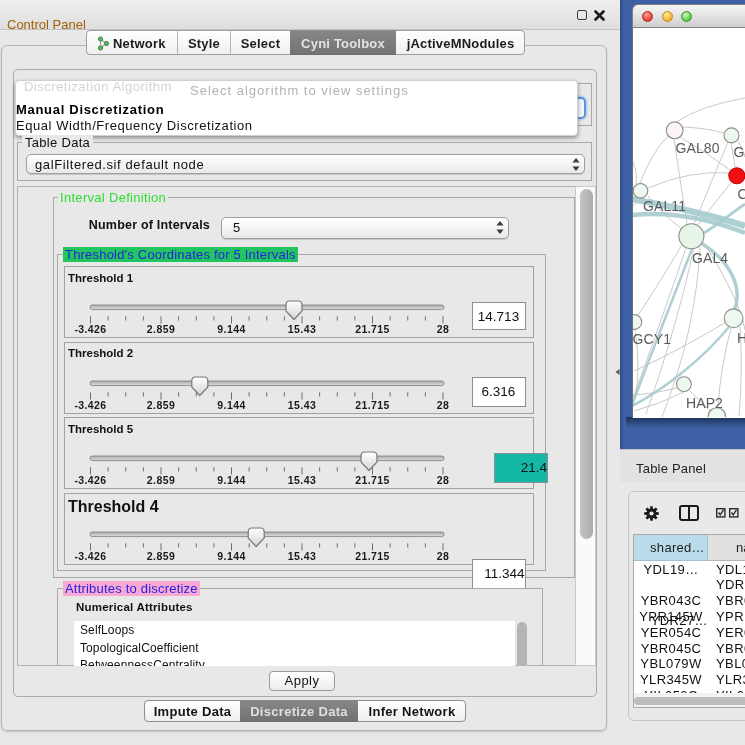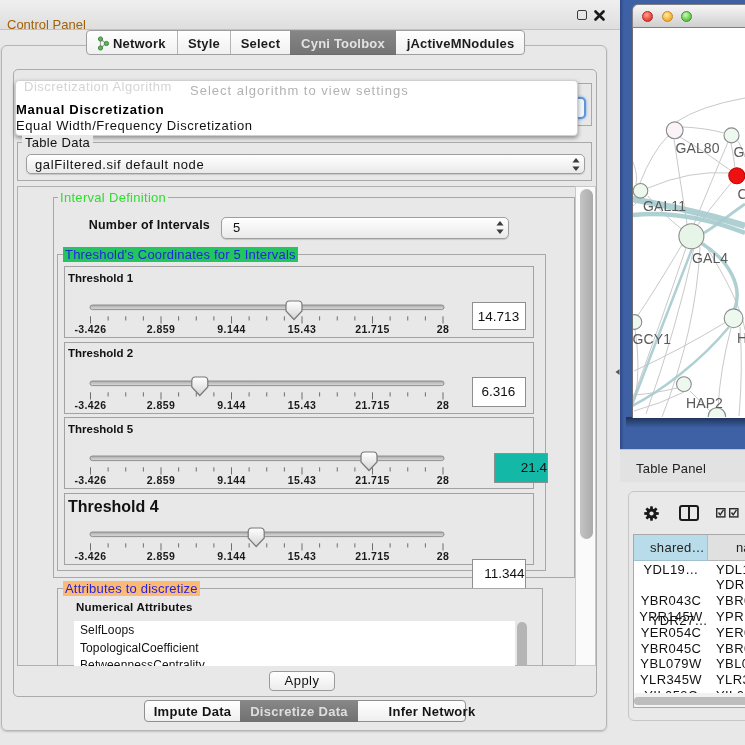--- a/index.html
+++ b/index.html
@@ -134,34 +134,34 @@
     <text x="97.0" y="67" font-size="10.5" font-weight="bold" letter-spacing="0.4" fill="#1a1a1a" text-anchor="middle" font-family="Liberation Sans">2.859</text>
     <text x="167.5" y="67" font-size="10.5" font-weight="bold" letter-spacing="0.4" fill="#1a1a1a" text-anchor="middle" font-family="Liberation Sans">9.144</text>
     <text x="238.0" y="67" font-size="10.5" font-weight="bold" letter-spacing="0.4" fill="#1a1a1a" text-anchor="middle" font-family="Liberation Sans">15.43</text>
     <text x="308.5" y="67" font-size="10.5" font-weight="bold" letter-spacing="0.4" fill="#1a1a1a" text-anchor="middle" font-family="Liberation Sans">21.715</text>
     <text x="379.0" y="67" font-size="10.5" font-weight="bold" letter-spacing="0.4" fill="#1a1a1a" text-anchor="middle" font-family="Liberation Sans">28</text>
     <path d="M184.2,45 L184.2,39 Q184.2,35 187.7,35 L196.7,35 Q200.2,35 200.2,39 L200.2,45 L192.2,53.5 Z" fill="url(#thm)" stroke="#787878" stroke-width="1.2"></path>
   </svg>
 <div class="ab" style="left:471.5px;top:528.0px;width:54px;height:30px;background:#fff;border:1px solid #8f8f8f;font-size:13.5px;color:#111;text-align:right;line-height:28px;margin-top:31px;">11.344</div>
 
 <div class="ab" style="left:57px;top:588px;width:486px;height:78px;border:1px solid #a8a8a8;border-bottom:none;"></div>
-<div class="ab" style="left:63px;top:581px;background:#fdba74;padding:0 2px;font-size:13px;letter-spacing:0.2px;color:#2525de;">Attributes to discretize</div>
+<div class="ab" style="left:63px;top:581px;background:#f9a8d4;padding:0 2px;font-size:13px;letter-spacing:0.2px;color:#2525de;">Attributes to discretize</div>
 <div class="ab" style="left:76px;top:600.5px;font-size:11.5px;font-weight:bold;letter-spacing:0.2px;color:#111;">Numerical Attributes</div>
 <div class="ab" style="left:74px;top:621px;width:441px;height:45px;background:#ffffff;overflow:hidden;">
   <div style="position:absolute;left:6px;top:1px;font-size:12px;letter-spacing:0.1px;color:#111;line-height:17.7px;">SelfLoops<br>TopologicalCoefficient<br>BetweennessCentrality</div>
 </div>
 <div class="ab" style="left:517px;top:622px;width:10px;height:44px;background:#b5b5b5;border-radius:5px 5px 0 0;"></div>
 
 <div class="ab" style="left:269px;top:671px;width:66px;height:20px;background:linear-gradient(#ffffff,#ececec);border:1px solid #9a9a9a;border-radius:4px;font-size:13px;letter-spacing:0.5px;color:#111;text-align:center;line-height:18px;">Apply</div>
 
 <div class="ab" style="left:144px;top:700px;width:322px;height:22px;background:linear-gradient(#ffffff,#efefef);border:1px solid #8e8e8e;border-radius:4px;"></div>
 <div class="ab" style="left:240px;top:700px;width:118px;height:22px;background:linear-gradient(#888888,#707070);"></div>
 <div class="ab" style="left:144px;top:703.5px;width:97px;font-size:13px;font-weight:bold;letter-spacing:0.3px;color:#141414;text-align:center;">Impute Data</div>
 <div class="ab" style="left:240px;top:703.5px;width:118px;font-size:13px;font-weight:bold;letter-spacing:0.3px;color:#dfdfdf;text-align:center;">Discretize Data</div>
-<div class="ab" style="left:358px;top:703.5px;width:108px;font-size:13px;font-weight:bold;letter-spacing:0.3px;color:#141414;text-align:center;margin-left:20px;">Infer Network</div>
+<div class="ab" style="left:358px;top:703.5px;width:108px;font-size:13px;font-weight:bold;letter-spacing:0.3px;color:#141414;text-align:center;">Infer Network</div>
 
 <div class="ab" style="left:620px;top:0;width:125px;height:449px;background:#3e61a6;"></div>
 <div class="ab" style="left:620px;top:0;width:4px;height:449px;background:linear-gradient(90deg,#2c4a84,#3e61a6);"></div>
 <div class="ab" style="left:626px;top:417px;width:119px;height:11px;background:linear-gradient(#1e3156,rgba(62,97,166,0));"></div>
 <div class="ab" style="left:632px;top:4px;width:113px;height:24px;background:linear-gradient(#f6f6f6,#cfcfcf);border:1px solid #808080;border-right:none;border-radius:6px 0 0 0;"></div>
 <div class="ab" style="left:642px;top:10.5px;width:11px;height:11px;border-radius:50%;background:radial-gradient(circle at 40% 32%,#ffa49b,#ee5043 55%,#c92a20);border:0.5px solid #b5241c;"></div>
 <div class="ab" style="left:661.5px;top:10.5px;width:11px;height:11px;border-radius:50%;background:radial-gradient(circle at 40% 32%,#ffe9a8,#f7bb45 55%,#df9722);border:0.5px solid #c8861b;"></div>
 <div class="ab" style="left:681px;top:10.5px;width:11px;height:11px;border-radius:50%;background:radial-gradient(circle at 40% 32%,#d2f5c3,#6fd354 55%,#3fae2d);border:0.5px solid #359525;"></div>
 <div class="ab" style="left:632px;top:28px;width:113px;height:390px;background:#ffffff;border-left:1px solid #6f6f6f;"></div>
 <svg class="ab" style="left:633px;top:28px;" width="112" height="389" viewBox="633 28 112 389">

